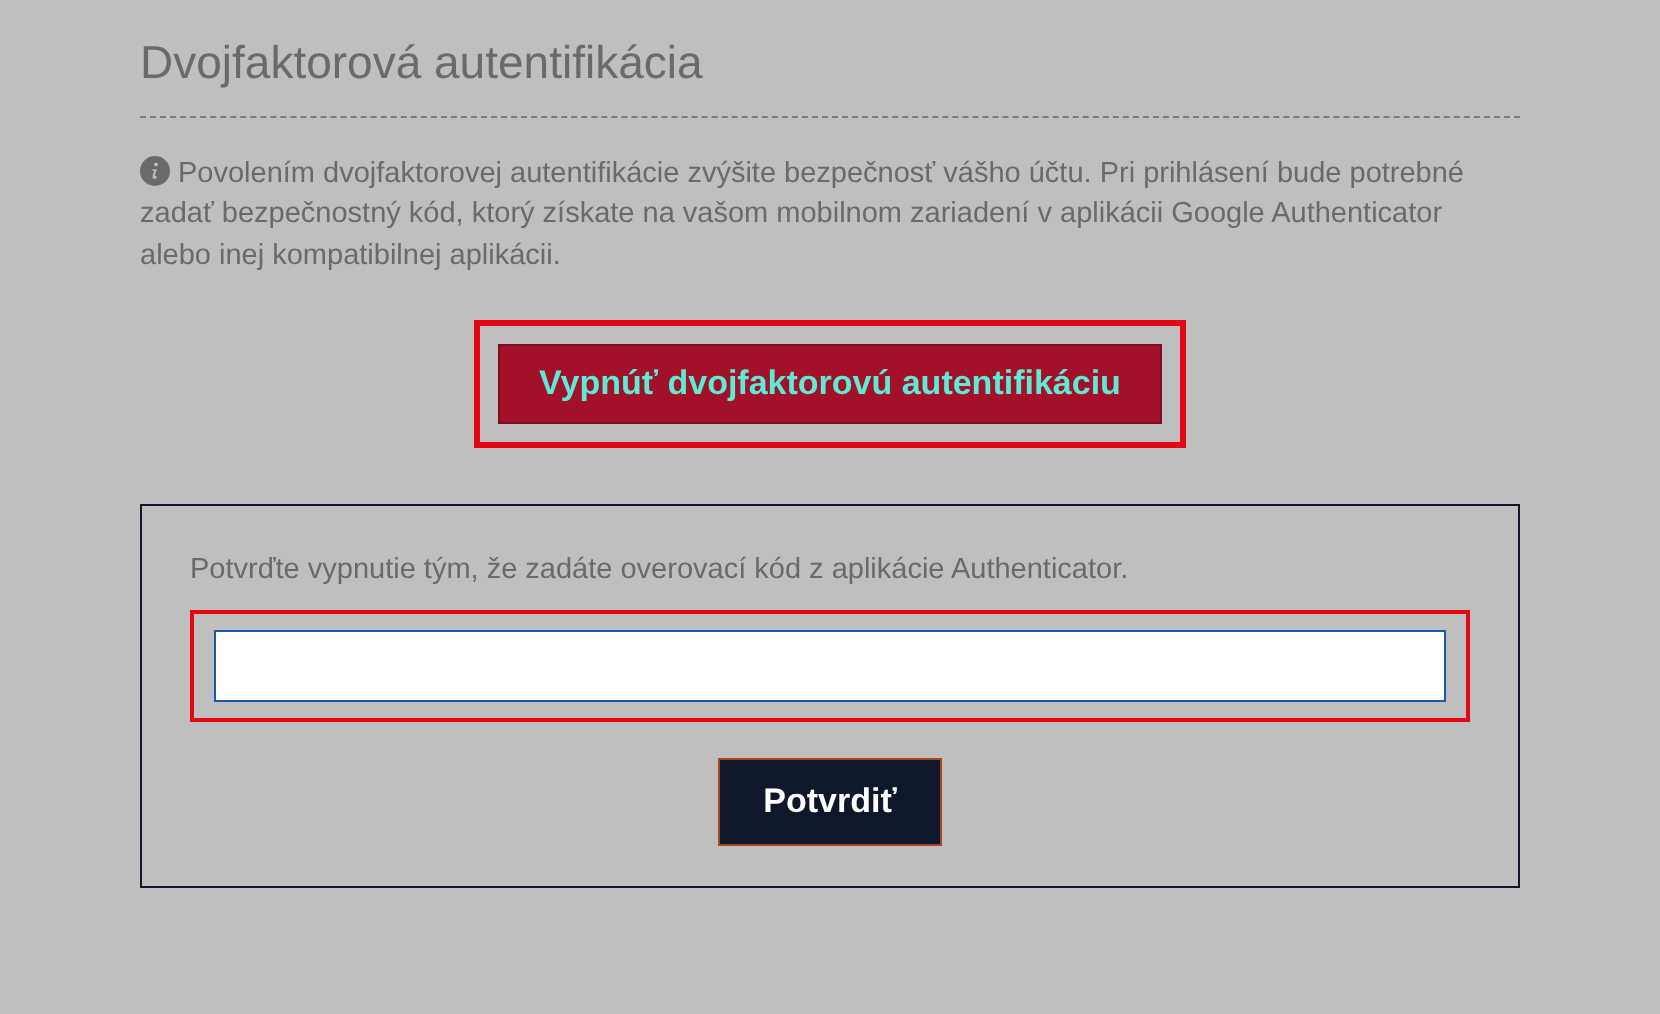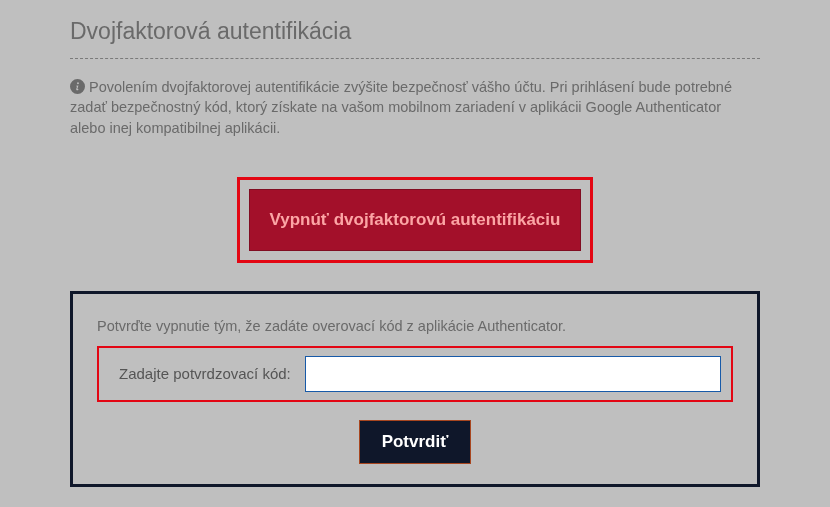--- a/index.html
+++ b/index.html
@@ -21,46 +21,46 @@
   }
   .dashed {
     border: none;
     border-top: 1px dashed #7a7a7a;
     margin-bottom: 18px;
   }
   .info {
     color: #6a6a6a;
     font-size: 14.5px;
     line-height: 1.4;
-    margin-bottom: 39px;
+    margin-bottom: 22px;
   }
   .info-icon {
     display: inline-block;
     vertical-align: -2px;
     margin-right: 4px;
   }
   .info-icon svg { display: block; }
   .center { text-align: center; }
   .hl-outer-1 {
     display: inline-block;
     border: 3px solid #e30613;
     padding: 9px 9px;
   }
   .btn-danger {
     display: inline-block;
     background: #a3102a;
-    color: #fca5a5;
+    color: #5eead4;
     font-size: 17px;
     font-weight: 700;
-    padding: 20px 20px;
+    padding: 9px 20px;
     border: 1px solid #800c21;
     cursor: pointer;
   }
   .panel {
-    border: 3px solid #0f172a;
+    border: 1px solid #0f172a;
     margin-top: 28px;
     padding: 24px 24px 20px 24px;
     background: #bfbfbf;
   }
   .panel-text {
     color: #6a6a6a;
     font-size: 14.5px;
     margin-bottom: 12px;
   }
   .hl-outer-2 {
@@ -116,21 +116,20 @@
   <div class="center">
     <span class="hl-outer-1">
       <button class="btn-danger">Vypnúť dvojfaktorovú autentifikáciu</button>
     </span>
   </div>
 
   <div class="panel">
     <p class="panel-text">Potvrďte vypnutie tým, že zadáte overovací kód z aplikácie Authenticator.</p>
 
     <div class="hl-outer-2">
-      <span class="field-label">Zadajte potvrdzovací kód:</span>
       <input type="text" class="code-input" value="" style="">
     </div>
 
     <div class="center">
       <button class="btn-confirm">Potvrdiť</button>
     </div>
   </div>
 
 </div>
 

